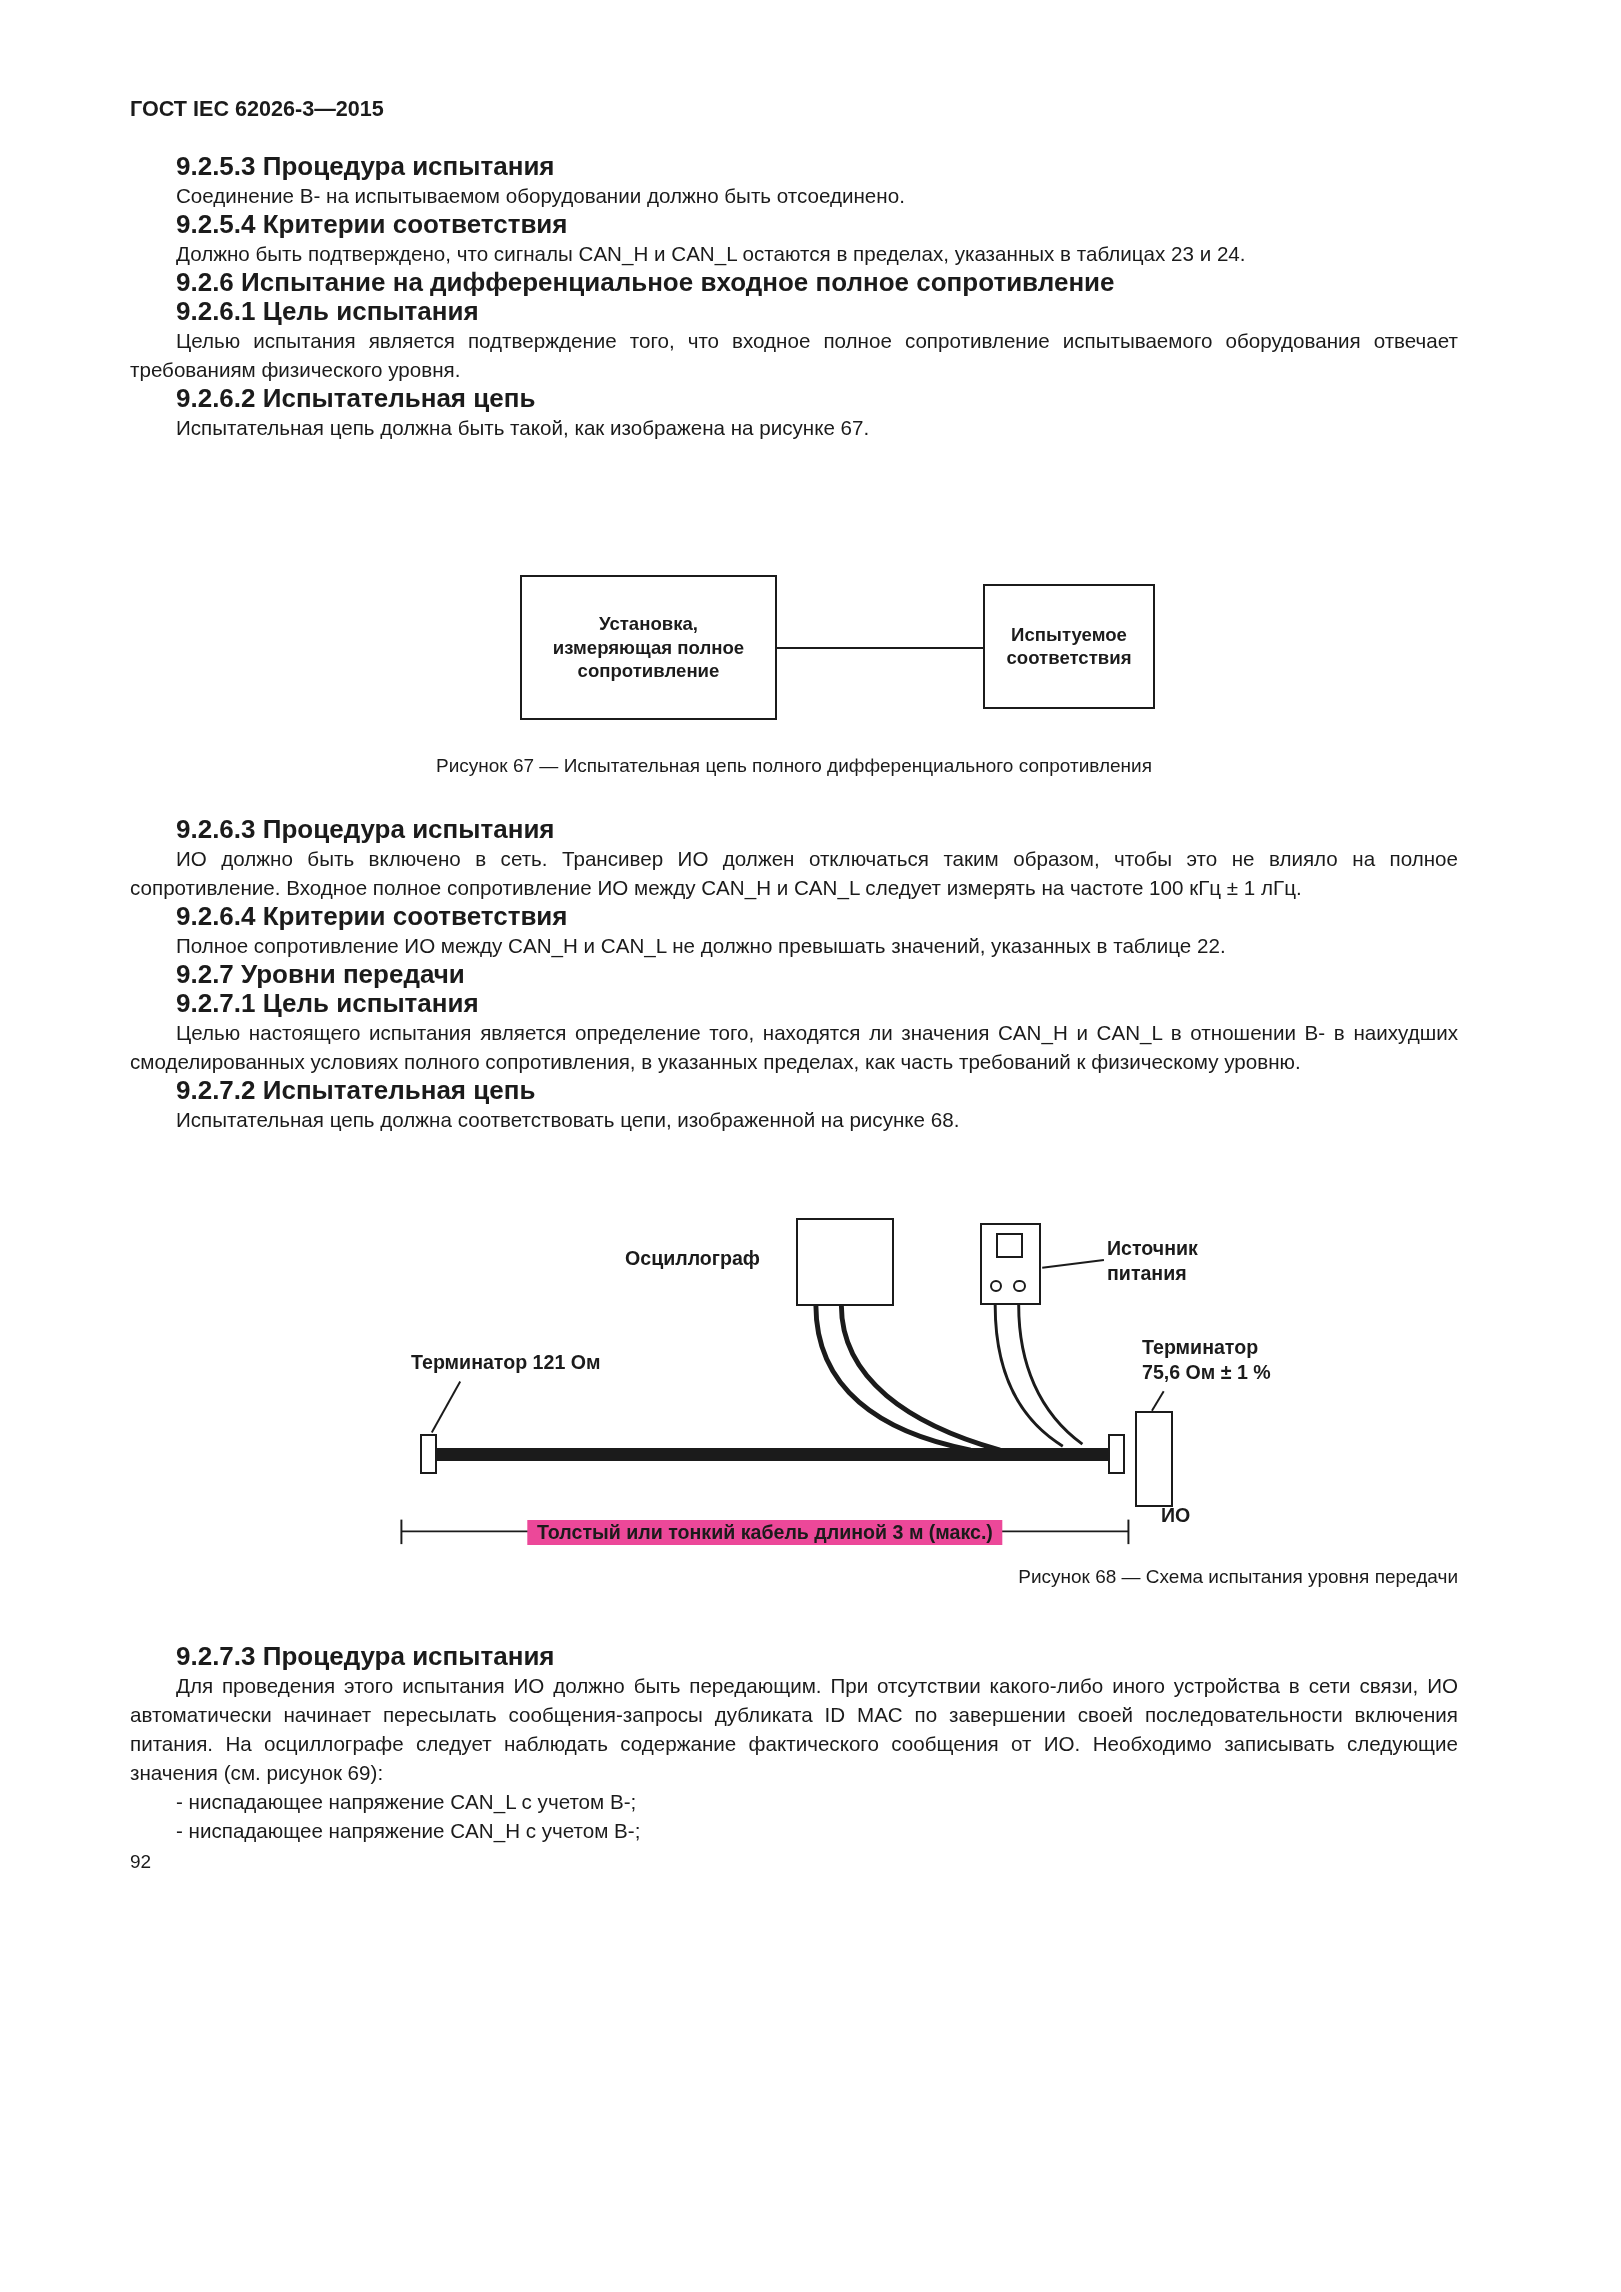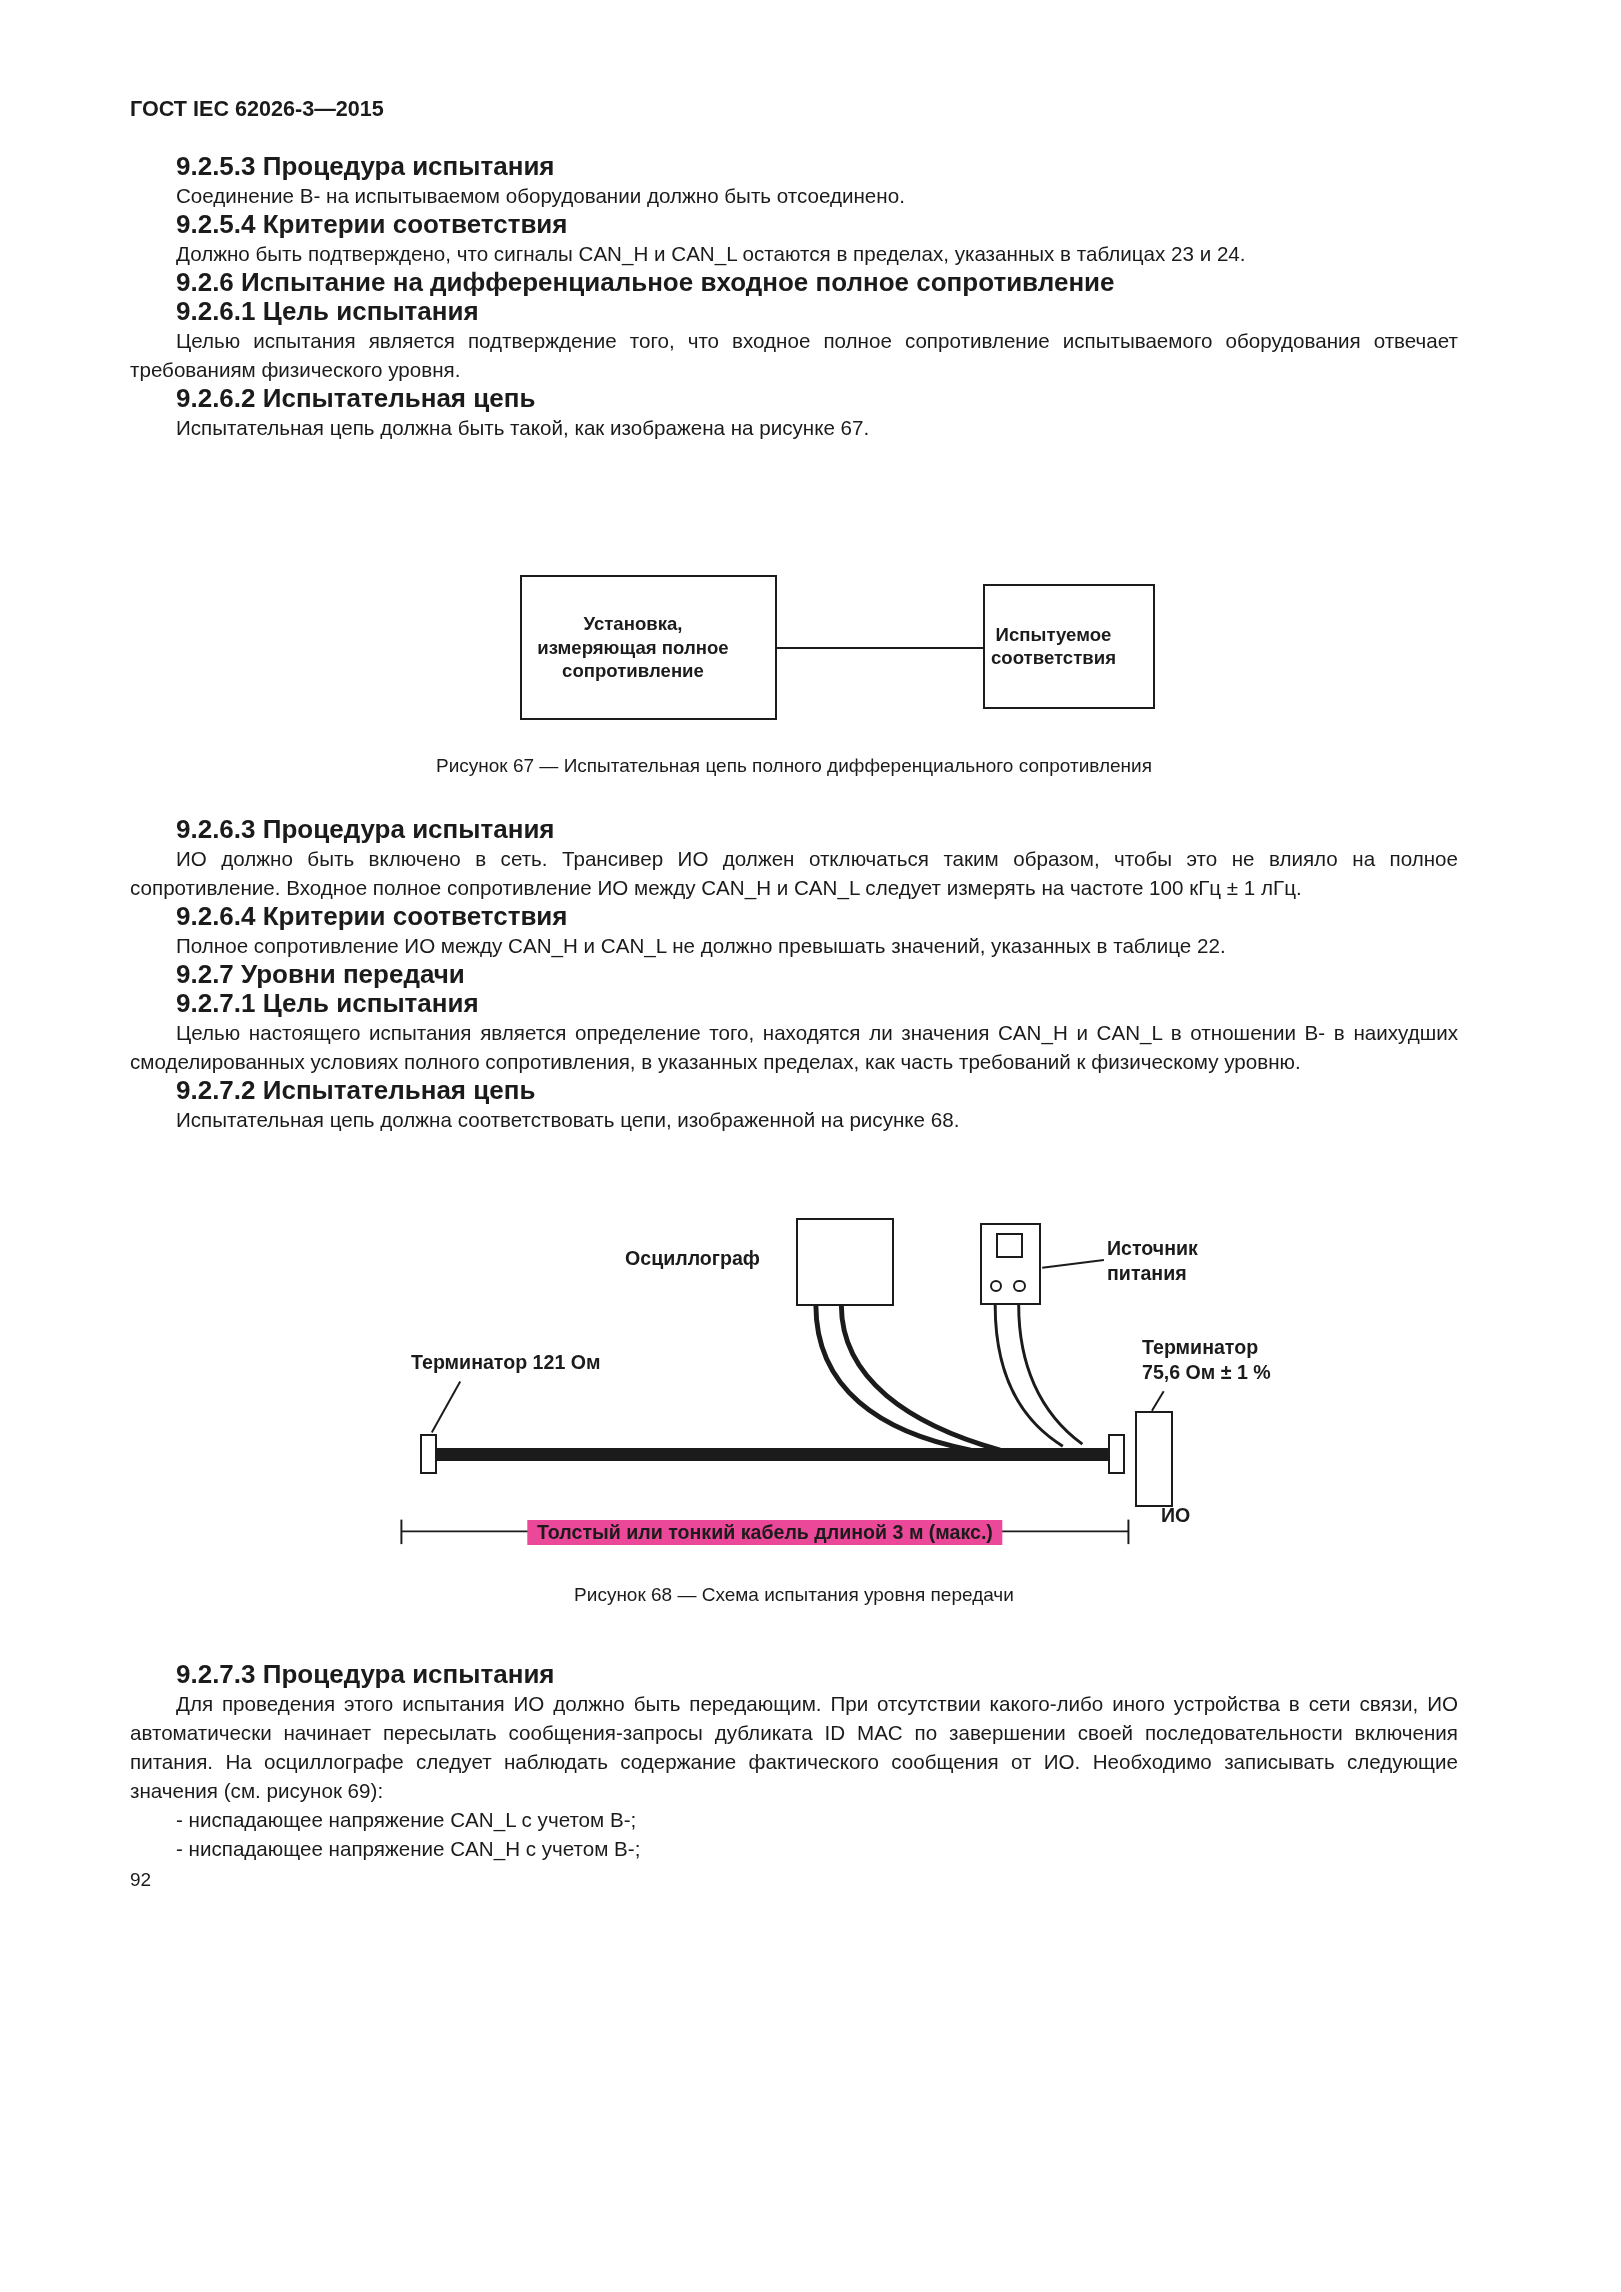--- a/index.html
+++ b/index.html
@@ -12,30 +12,30 @@
     font-family:"Liberation Sans", sans-serif;
     padding:94px 131px 0 130px;
     overflow:hidden;
   }
   .hdr { font-size:21.6px; font-weight:bold; line-height:29px; margin-bottom:29px; }
   h4 { font-size:26px; font-weight:bold; line-height:29px; text-indent:46px; }
   p.body { font-size:20.6px; line-height:29px; text-align:justify; text-indent:46px; }
   p.li { font-size:20.6px; line-height:29px; text-indent:46px; }
   .figcap { font-size:19px; line-height:29px; text-align:center; }
   .cap67 { margin-top:29px; }
-  .cap68 { margin-top:28px; }
+  .cap68 { margin-top:10px;text-align:right; }
   .mt36 { margin-top:35px; }
   .mt52 { margin-top:51px; }
   .pagenum { font-size:19px; line-height:29px; margin-top:2px; }
 
   
   .fig67 { position:relative; height:147px; margin-top:133px; }
   .f67-box {
     position:absolute; border:2px solid #1b1b1b; background:#fff;
-    display:flex; align-items:center; 
+    display:flex; align-items:center; justify-content:center;
     text-align:center; font-weight:bold; font-size:18.6px; line-height:23.5px;
   }
   .f67-left  { left:390px; top:0;   width:257px; height:145px; }
   .f67-left span { display:inline-block; width:222px; }
   .f67-right { left:853px; top:8.8px; width:172px; height:125px; }
   .f67-right span { display:inline-block; width:137px; }
   .f67-line  { position:absolute; left:647px; top:72px; width:206px; border-top:2px solid #1b1b1b; }
 
   
   .fig68 { position:relative; height:345px; margin-top:73px; font-size:19.6px; line-height:24.5px; font-weight:bold; }

